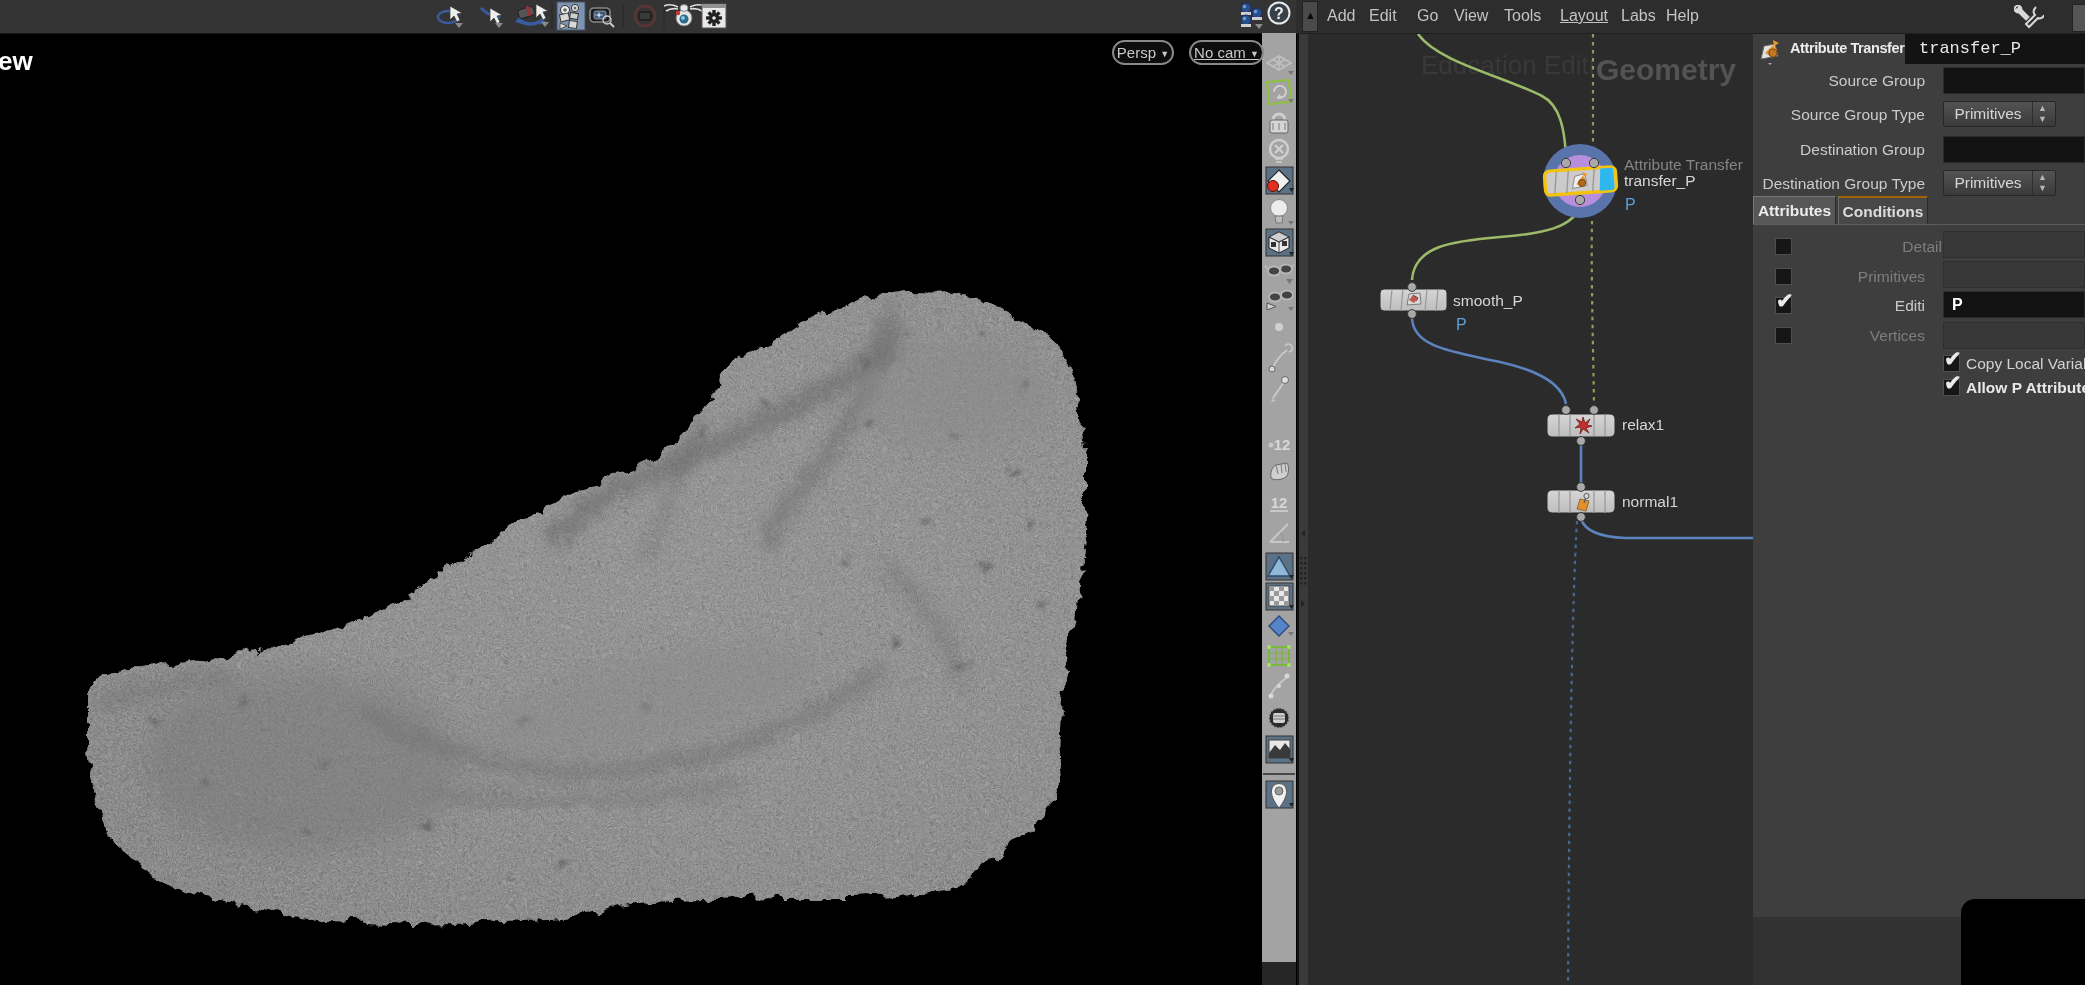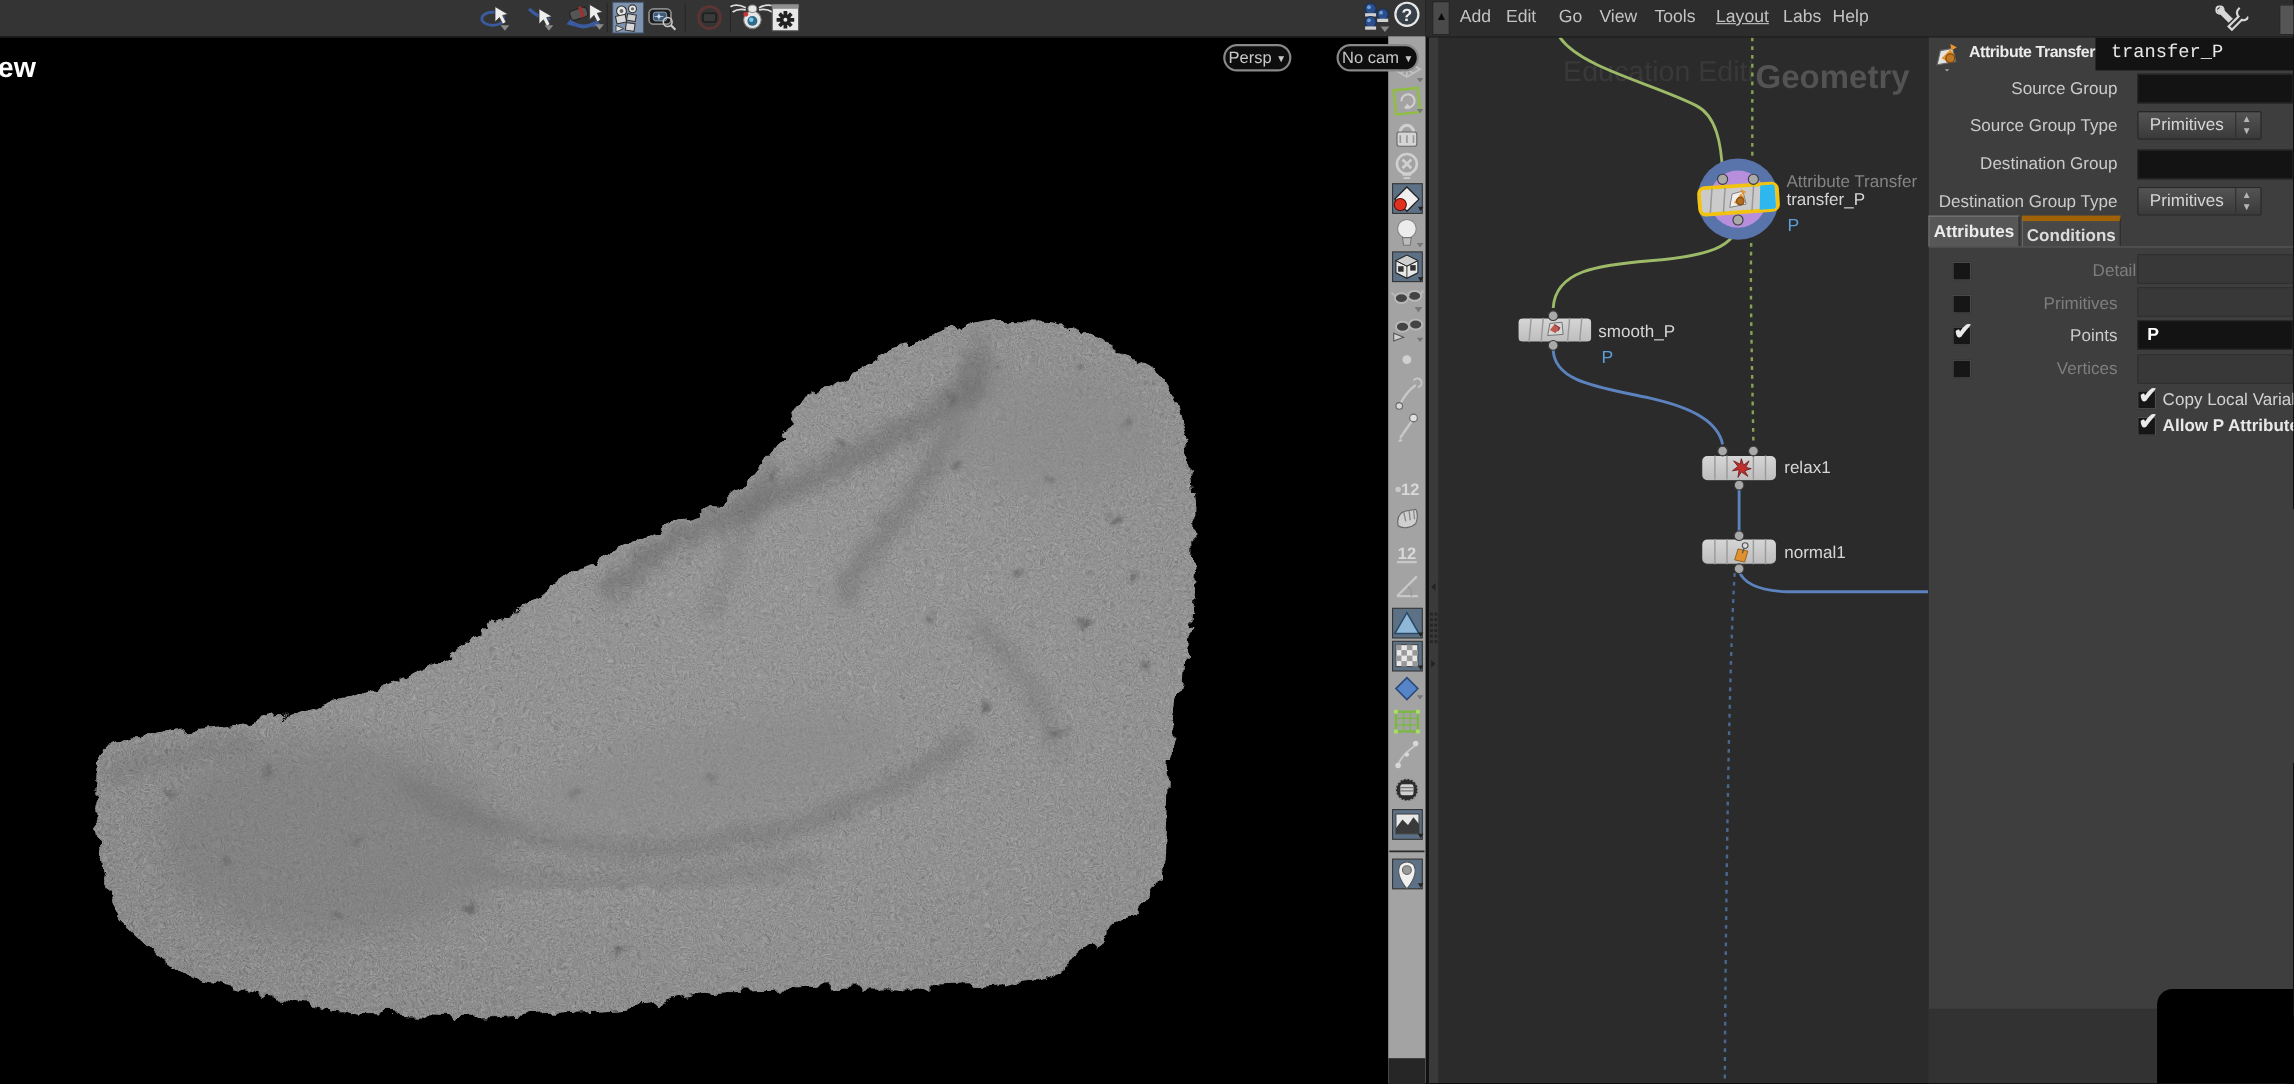--- a/index.html
+++ b/index.html
@@ -23,21 +23,21 @@
 .pspin .ut,.pspin .dt{position:absolute;left:5px;font-size:9px;color:#b5b5b5;}
 .pspin .ut{top:1px;}.pspin .dt{bottom:1px;}
 .pcheck{width:17px;height:17px;background:#161616;border:1px solid #4e4e4e;box-sizing:border-box;}
 .chk{position:absolute;left:0px;top:-9px;font-size:21px;font-weight:bold;color:#eaeaea;}
 </style>
 </head>
 <body>
 
 <div class="abs" style="left:-2px;top:46px;color:#fff;font-weight:bold;font-size:26px;z-index:5;">ew</div>
 <div class="pill" style="left:1112px;top:40px;width:58px;">Persp <span style="font-size:9px;position:relative;top:-1px;">▼</span></div>
-<div class="pill" style="left:1215px;top:40px;width:71px;">No cam <span style="font-size:9px;position:relative;top:-1px;">▼</span></div>
+<div class="pill" style="left:1189px;top:40px;width:71px;text-decoration:underline;">No cam <span style="font-size:9px;position:relative;top:-1px;">▼</span></div>
 
 <svg class="abs" style="left:0;top:0;" width="1262" height="985" viewBox="0 0 1262 985">
 <defs>
 <radialGradient id="meshg" cx="62%" cy="38%" r="80%">
   <stop offset="0%" stop-color="#7f7f7f"></stop>
   <stop offset="55%" stop-color="#797979"></stop>
   <stop offset="100%" stop-color="#6d6d6d"></stop>
 </radialGradient>
 <filter id="speck" x="0%" y="0%" width="100%" height="100%">
   <feTurbulence type="fractalNoise" baseFrequency="0.55" numOctaves="2" seed="11" result="n"></feTurbulence>
@@ -482,33 +482,33 @@
   <div class="abs plabel" style="top:141px;">Destination Group Type</div>
   <div class="abs pdrop" style="top:136px;">
       <span class="pdtext">Primitives</span>
       <span class="pspin">
         <span class="ut">▲</span>
         <span class="dt">▼</span>
       </span>
     </div>
 
   <div class="abs" style="left:0;top:162px;width:83px;height:28px;background:#575757;border-top:1px solid #787878;border-left:1px solid #787878;border-right:1px solid #2a2a2a;box-sizing:border-box;text-align:center;"><span style="font-size:15.5px;font-weight:bold;color:#ececec;line-height:27px;">Attributes</span></div>
-  <div class="abs" style="left:85px;top:162px;width:90px;height:28px;background:#484848;border-top:5px solid #a16207;border-left:1px solid #6a6a6a;border-right:1px solid #2a2a2a;box-sizing:border-box;text-align:center;"><span style="font-size:15.5px;font-weight:bold;color:#dcdcdc;line-height:27px;">Conditions</span></div>
+  <div class="abs" style="left:85px;top:162px;width:90px;height:28px;background:#484848;border-top:2px solid #a16207;border-left:1px solid #6a6a6a;border-right:1px solid #2a2a2a;box-sizing:border-box;text-align:center;"><span style="font-size:15.5px;font-weight:bold;color:#dcdcdc;line-height:27px;">Conditions</span></div>
   <div class="abs" style="left:0;top:190px;width:332px;height:1px;background:#5c5c5c;"></div>
 
   <div class="abs pcheck" style="left:22px;top:204px;"></div>
   <div class="abs plabel dis" style="top:204px;padding-left:17px;">Detail</div>
   <div class="abs pfield2" style="top:197px;"></div>
   <div class="abs pcheck" style="left:22px;top:234px;"></div>
   <div class="abs plabel dis" style="top:234px;">Primitives</div>
   <div class="abs pfield2" style="top:227px;"></div>
   <div class="abs pcheck" style="left:22px;top:263px;">
       <span class="chk">✔</span>
     </div>
-  <div class="abs plabel" style="top:263px;">Points</div>
+  <div class="abs plabel" style="top:263px;">Editi</div>
   <div class="abs pfield" style="top:257px;">
       <span style="position:absolute;left:8px;top:4px;font-size:16px;font-weight:bold;color:#fff;">P</span>
     </div>
   <div class="abs pcheck" style="left:22px;top:293px;"></div>
   <div class="abs plabel dis" style="top:293px;">Vertices</div>
   <div class="abs pfield2" style="top:288px;"></div>
 
   <div class="abs pcheck" style="left:190px;top:321px;">
       <span class="chk">✔</span>
     </div>

